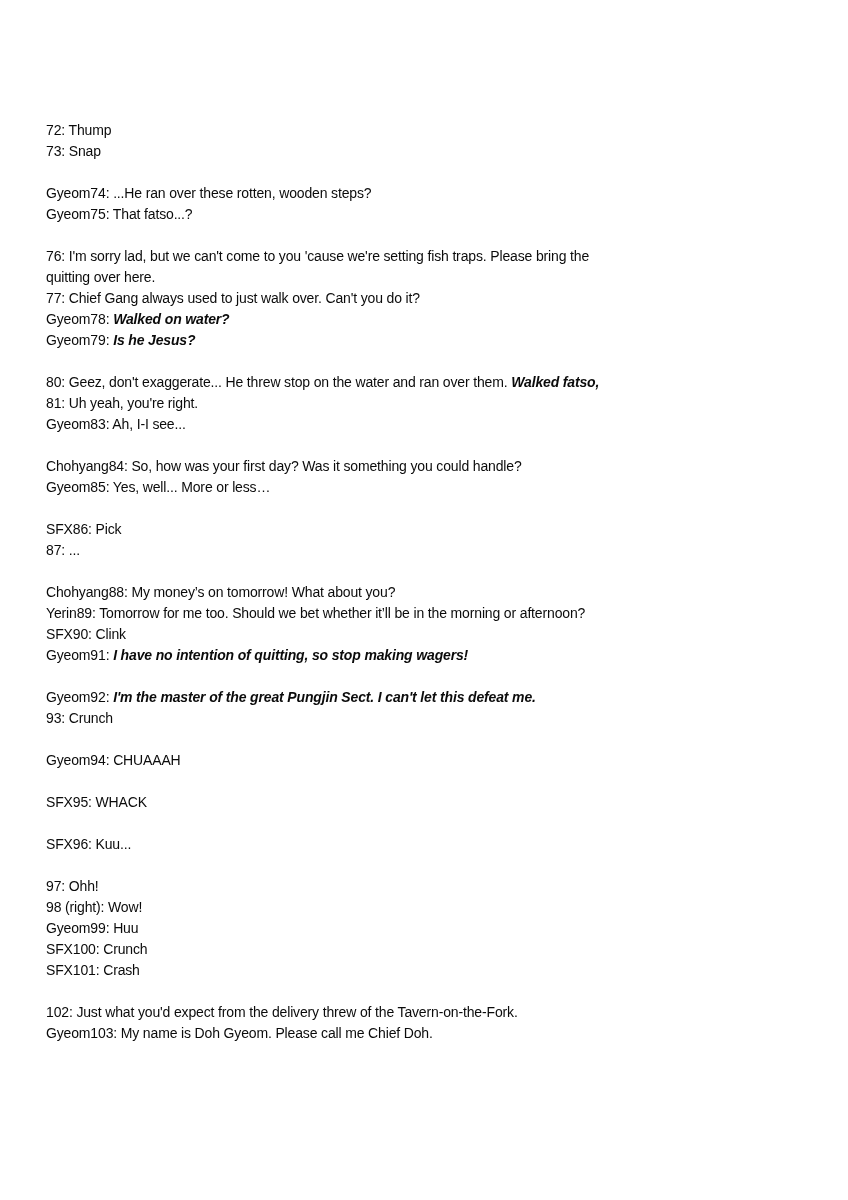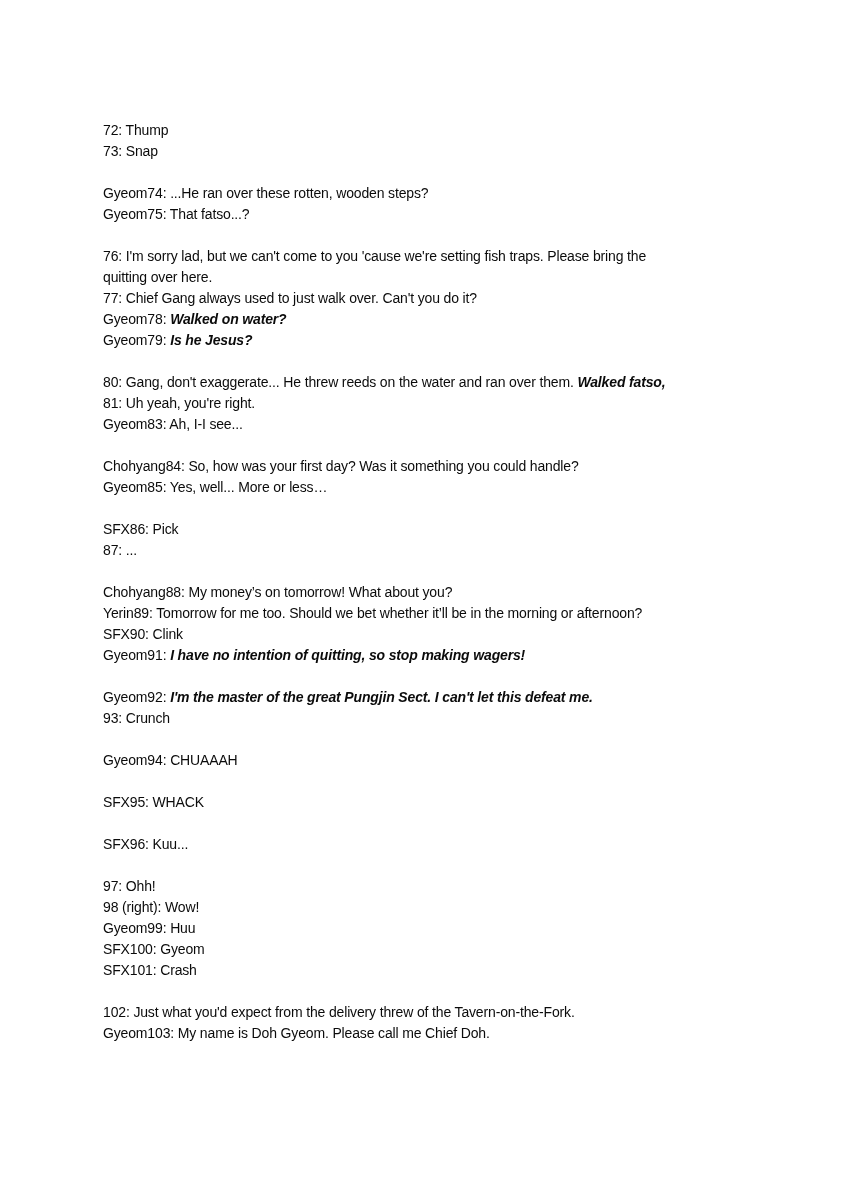--- a/index.html
+++ b/index.html
@@ -9,21 +9,21 @@
   }
   body {
     width: 848px;
     height: 1200px;
     overflow: hidden;
   }
   .page {
     box-sizing: border-box;
     width: 848px;
     height: 1200px;
-    padding: 120px 95px 0 103px;
+    padding: 120px 95px 0 46px;
     background: #ffffff;
     font-family: "Liberation Sans", sans-serif;
     font-size: 14px;
     letter-spacing: -0.15px;
     line-height: 21px;
     color: #0b0b0b;
   }
   .line {
     min-height: 21px;
     white-space: pre-wrap;
@@ -43,21 +43,21 @@
       <div class="line"></div>
       <div class="line"><span class="seg-plain">Gyeom74: ...He ran over these rotten, wooden steps?</span></div>
       <div class="line"><span class="seg-plain">Gyeom75: That fatso...?</span></div>
       <div class="line"></div>
       <div class="line"><span class="seg-plain">76: I'm sorry lad, but we can't come to you 'cause we're setting fish traps. Please bring the</span></div>
       <div class="line"><span class="seg-plain">quitting over here.</span></div>
       <div class="line"><span class="seg-plain">77: Chief Gang always used to just walk over. Can't you do it?</span></div>
       <div class="line"><span class="seg-plain">Gyeom78: </span><span class="seg-italic">Walked on water?</span></div>
       <div class="line"><span class="seg-plain">Gyeom79: </span><span class="seg-italic">Is he Jesus?</span></div>
       <div class="line"></div>
-      <div class="line"><span class="seg-plain">80: Gang, don't exaggerate... He threw reeds on the water and ran over them. </span><span class="seg-italic">Walked fatso,</span></div>
+      <div class="line"><span class="seg-plain">80: Geez, don't exaggerate... He threw stop on the water and ran over them. </span><span class="seg-italic">Walked fatso,</span></div>
       <div class="line"><span class="seg-plain">81: Uh yeah, you're right.</span></div>
       <div class="line"><span class="seg-plain">Gyeom83: Ah, I-I see...</span></div>
       <div class="line"></div>
       <div class="line"><span class="seg-plain">Chohyang84: So, how was your first day? Was it something you could handle?</span></div>
       <div class="line"><span class="seg-plain">Gyeom85: Yes, well... More or less…</span></div>
       <div class="line"></div>
       <div class="line"><span class="seg-plain">SFX86: Pick</span></div>
       <div class="line"><span class="seg-plain">87: ...</span></div>
       <div class="line"></div>
       <div class="line"><span class="seg-plain">Chohyang88: My money’s on tomorrow! What about you?</span></div>
@@ -70,19 +70,19 @@
       <div class="line"></div>
       <div class="line"><span class="seg-plain">Gyeom94: CHUAAAH</span></div>
       <div class="line"></div>
       <div class="line"><span class="seg-plain">SFX95: WHACK</span></div>
       <div class="line"></div>
       <div class="line"><span class="seg-plain">SFX96: Kuu...</span></div>
       <div class="line"></div>
       <div class="line"><span class="seg-plain">97: Ohh!</span></div>
       <div class="line"><span class="seg-plain">98 (right): Wow!</span></div>
       <div class="line"><span class="seg-plain">Gyeom99: Huu</span></div>
-      <div class="line"><span class="seg-plain">SFX100: Gyeom</span></div>
+      <div class="line"><span class="seg-plain">SFX100: Crunch</span></div>
       <div class="line"><span class="seg-plain">SFX101: Crash</span></div>
       <div class="line"></div>
       <div class="line"><span class="seg-plain">102: Just what you'd expect from the delivery threw of the Tavern-on-the-Fork.</span></div>
       <div class="line"><span class="seg-plain">Gyeom103: My name is Doh Gyeom. Please call me Chief Doh.</span></div>
     </div>
 </div>
 
 </body></html>

